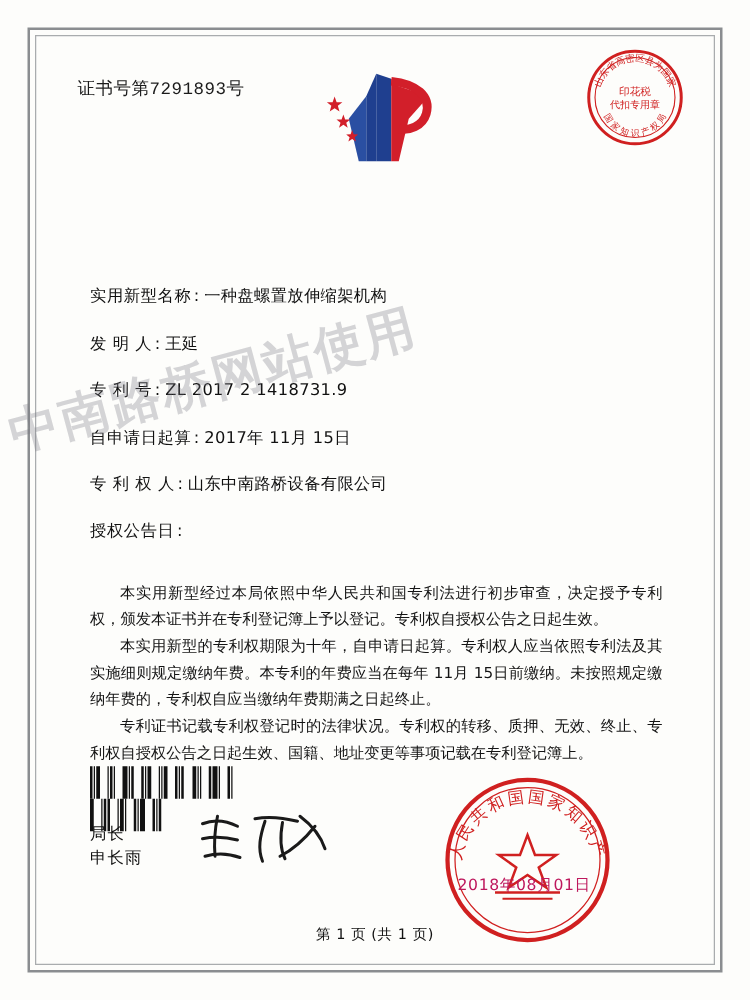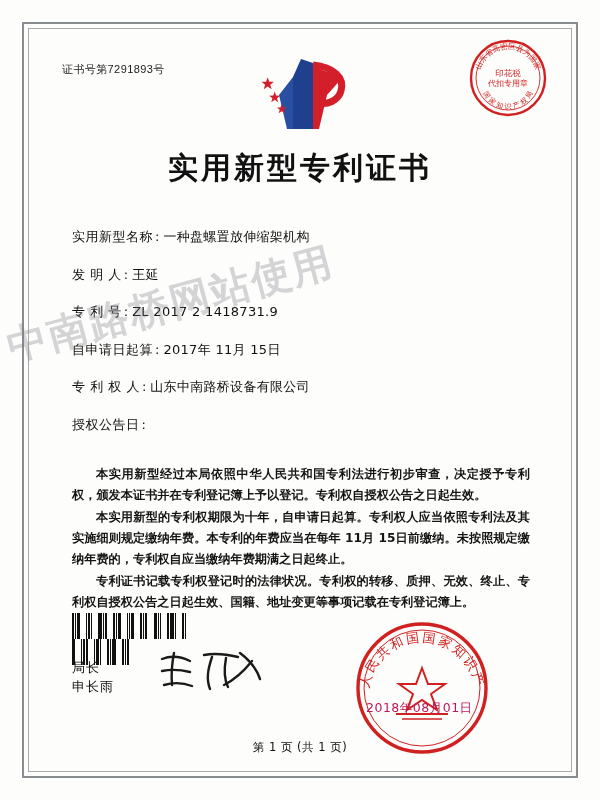--- a/index.html
+++ b/index.html
@@ -37,24 +37,24 @@
     height: 744px;
     border: 1px solid #a9acae;
     box-sizing: border-box;
   }
 
   
   .serial {
     position: absolute;
     left: 62px;
     top: 62px;
-    font-size: 11px;
+    font-size: 14px;
     color: #1b1b1b;
     letter-spacing: 0.4px;
-    font-family: Liberation Sans, sans-serif;
+    font-family: Liberation Mono, monospace;
   }
 
   
   .logo {
     position: absolute;
     left: 253px;
     top: 55px;
     width: 96px;
     height: 85px;
   }
@@ -110,21 +110,20 @@
   .body-text {
     position: absolute;
     left: 72px;
     top: 464px;
     width: 458px;
     font-size: 12.2px;
     line-height: 21px;
     color: #141414;
     text-align: justify;
     font-family: "DejaVu Sans", "Liberation Sans", sans-serif;
-    font-weight: bold;
   }
   .body-text p {
     margin: 0 0 1px 0;
     text-indent: 24px;
   }
 
   
   .barcode {
     position: absolute;
     left: 72px;
@@ -244,21 +243,20 @@
       </text>
       <path id="botArc" d="M 13 44 A 27 27 0 0 0 67 44" fill="none"></path>
       <text font-size="7" fill="#d02020" font-family="DejaVu Sans, sans-serif">
         <textPath href="#botArc" startOffset="50%" text-anchor="middle">国 家 知 识 产 权 局</textPath>
       </text>
       <text x="40" y="38" font-size="8.5" fill="#d02020" text-anchor="middle" font-family="DejaVu Sans, sans-serif">印花税</text>
       <text x="40" y="48" font-size="8" fill="#d02020" text-anchor="middle" font-family="DejaVu Sans, sans-serif">代扣专用章</text>
     </svg>
   </div>
 
-  <div class="cert-title">实用新型专利证书</div>
 
   <div class="fields">
 
     <div class="field-row">
       <span class="field-label">实用新型名称</span>
       <span class="field-colon">:</span>
       <span class="field-value">一种盘螺置放伸缩架机构</span>
     </div>
 
     <div class="field-row">

